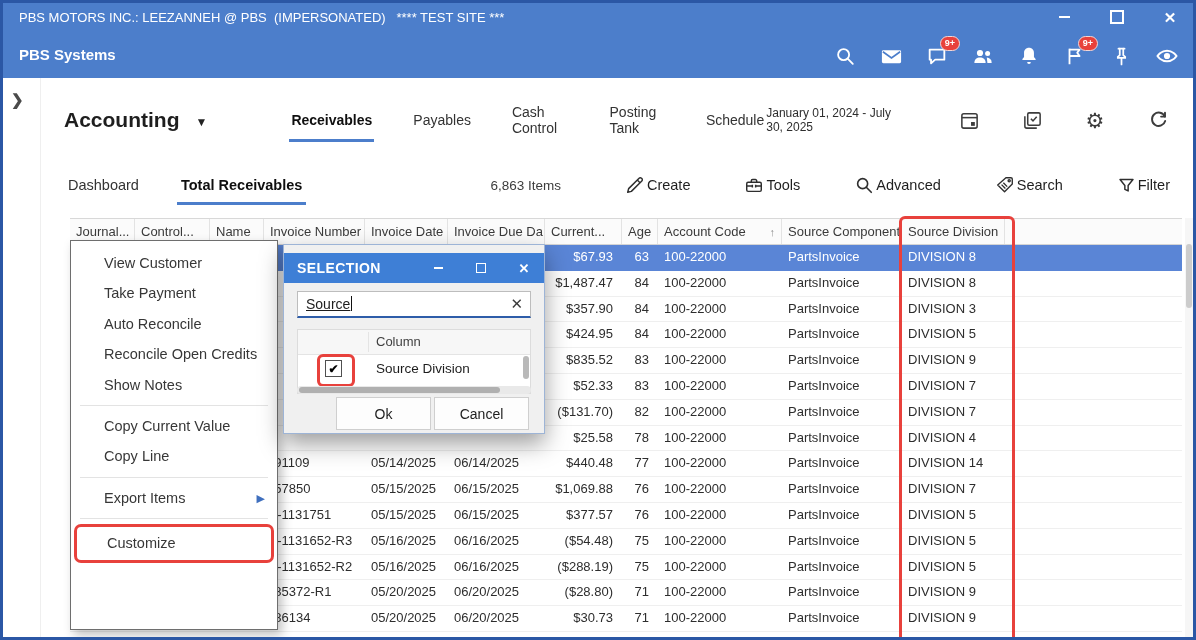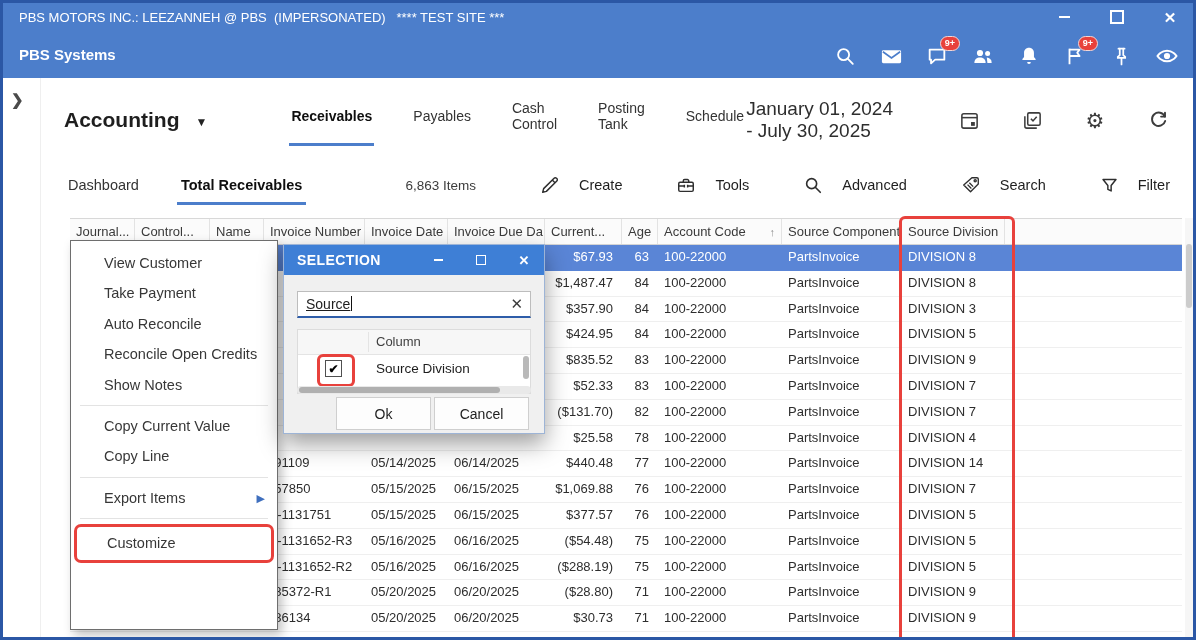--- a/index.html
+++ b/index.html
@@ -26,36 +26,36 @@
 
   
   .sidebar{position:absolute;left:0;top:78px;width:40px;bottom:0;background:#fff;border-right:1px solid #efefef;z-index:4;}
   .sidebar .chev{position:absolute;left:11px;top:13px;font-size:15px;color:#4a4a4a;font-weight:bold;cursor:pointer;}
 
   
   .module-row{position:absolute;left:64px;top:95px;right:26px;height:50px;display:flex;align-items:center;z-index:3;}
   .module{display:flex;align-items:center;gap:16px;font-size:21px;font-weight:bold;color:#1e1e1e;cursor:pointer;}
   .module .caret{font-size:12px;color:#222;padding-top:3px;}
   .main-tabs{display:flex;gap:37px;margin-left:82px;font-size:14px;color:#333;height:50px;align-items:center;}
-  .mtab{cursor:pointer;padding:14px 2px 19px;border-bottom:3px solid transparent;}
+  .mtab{cursor:pointer;padding:14px 2px 11px;border-bottom:3px solid transparent;}
   .mtab.active{font-weight:bold;color:#0f0f0f;border-bottom:3px solid #4c7ecb;}
   .mod-right{margin-left:auto;display:flex;align-items:center;}
-  .daterange{font-size:19px;color:#2e2e2e;margin-right:58px;}
+  .daterange{font-size:12px;color:#2e2e2e;margin-right:58px;}
   .tb-icons{display:flex;gap:39px;align-items:center;}
   .tbi{width:24px;height:24px;display:flex;align-items:center;justify-content:center;cursor:pointer;}
   .gear-glyph{font-size:21px;color:#3c3c3c;line-height:1;}
 
   
   .subnav-row{position:absolute;left:64px;top:162px;right:26px;height:46px;display:flex;align-items:center;z-index:3;}
   .sub-tabs{display:flex;gap:34px;font-size:14.5px;color:#333;height:46px;align-items:center;}
   .stab{cursor:pointer;padding:12px 4px 9px;border-bottom:3px solid transparent;}
   .stab.active{font-weight:bold;color:#0f0f0f;border-bottom:3px solid #4c7ecb;}
   .items-count{margin-left:auto;font-size:13.5px;color:#3d3d3d;}
   .actions{display:flex;align-items:center;gap:54px;margin-left:64px;}
-  .action{display:flex;align-items:center;gap:19px;font-size:14.5px;color:#1f1f1f;cursor:pointer;}
+  .action{display:flex;align-items:center;gap:2px;font-size:14.5px;color:#1f1f1f;cursor:pointer;}
 
   
   .grid{position:absolute;left:70px;top:218px;right:14px;bottom:0;z-index:1;}
   .thead{display:grid;height:25px;border-top:1px solid #d8d8d8;border-bottom:1px solid #d4d4d4;background:#fbfbfb;}
   .th{font-size:13px;color:#3a3a3a;padding:0 6px;border-right:1px solid #e3e3e3;white-space:nowrap;overflow:hidden;
       display:flex;align-items:center;cursor:pointer;}
   .th.filler{border-right:none;}
   .th .sort{margin-left:auto;color:#8e8e8e;font-size:11px;padding-left:4px;}
   .trow{display:grid;height:24.8px;border-bottom:1px solid #efefef;background:#fff;cursor:pointer;}
   .td{font-size:13px;color:#2d2d2d;padding:0 6px;line-height:24px;white-space:nowrap;overflow:hidden;}
@@ -69,21 +69,21 @@
   .ctx-menu{position:absolute;left:70px;top:240px;width:208px;height:390px;background:#fff;border:1px solid #6e6e6e;
             box-shadow:4px 5px 10px rgba(0,0,0,.25);z-index:20;padding-top:7px;box-sizing:border-box;}
   .mi{height:30.4px;line-height:30.4px;padding-left:33px;font-size:14.5px;color:#373737;cursor:pointer;white-space:nowrap;}
   .mi .sub-arrow{float:right;margin-right:12px;color:#3f6fbe;font-size:11px;}
   .mi.annotated{border:3px solid #e8413c;border-radius:7px;margin:4px 3px 0;height:33px;line-height:33px;padding-left:30px;}
   .menu-sep{border-top:1px solid #e3e3e3;margin:5px 9px;}
 
   
   .dialog{position:absolute;left:283px;top:244px;width:262px;height:190px;background:#f0f0f0;border:1px solid #9db4d6;
           box-shadow:0 10px 22px rgba(0,0,0,.38);z-index:25;box-sizing:border-box;}
-  .dlg-title{position:absolute;left:0;top:0;right:0;height:30px;background:#3e7fd6;color:#fff;cursor:move;}
+  .dlg-title{position:absolute;left:0;top:8px;right:0;height:30px;background:#3e7fd6;color:#fff;cursor:move;}
   .dlg-title .txt{position:absolute;left:13px;top:7px;font-size:14px;font-weight:bold;letter-spacing:.4px;}
   .dlg-controls{position:absolute;right:13px;top:0;height:30px;display:flex;gap:29px;align-items:center;}
   .dc{width:14px;height:14px;display:flex;align-items:center;justify-content:center;cursor:pointer;}
   .dc .min{width:9px;height:2px;background:#fff;}
   .dc .max{width:8px;height:8px;border:1.7px solid #fff;}
   .dc .cls{color:#fff;font-size:13px;font-weight:bold;line-height:1;}
   .dlg-search{position:absolute;left:13px;top:46px;width:234px;height:27px;background:#fff;border:1px solid #bdbdbd;
               border-bottom:2px solid #2e5da9;box-sizing:border-box;cursor:text;}
   .dlg-search .val{position:absolute;left:8px;top:4px;font-size:14px;color:#1d1d1d;text-decoration:underline;}
   .cursor-bar{display:inline-block;width:1px;height:15px;background:#111;vertical-align:-2px;margin-left:1px;}

